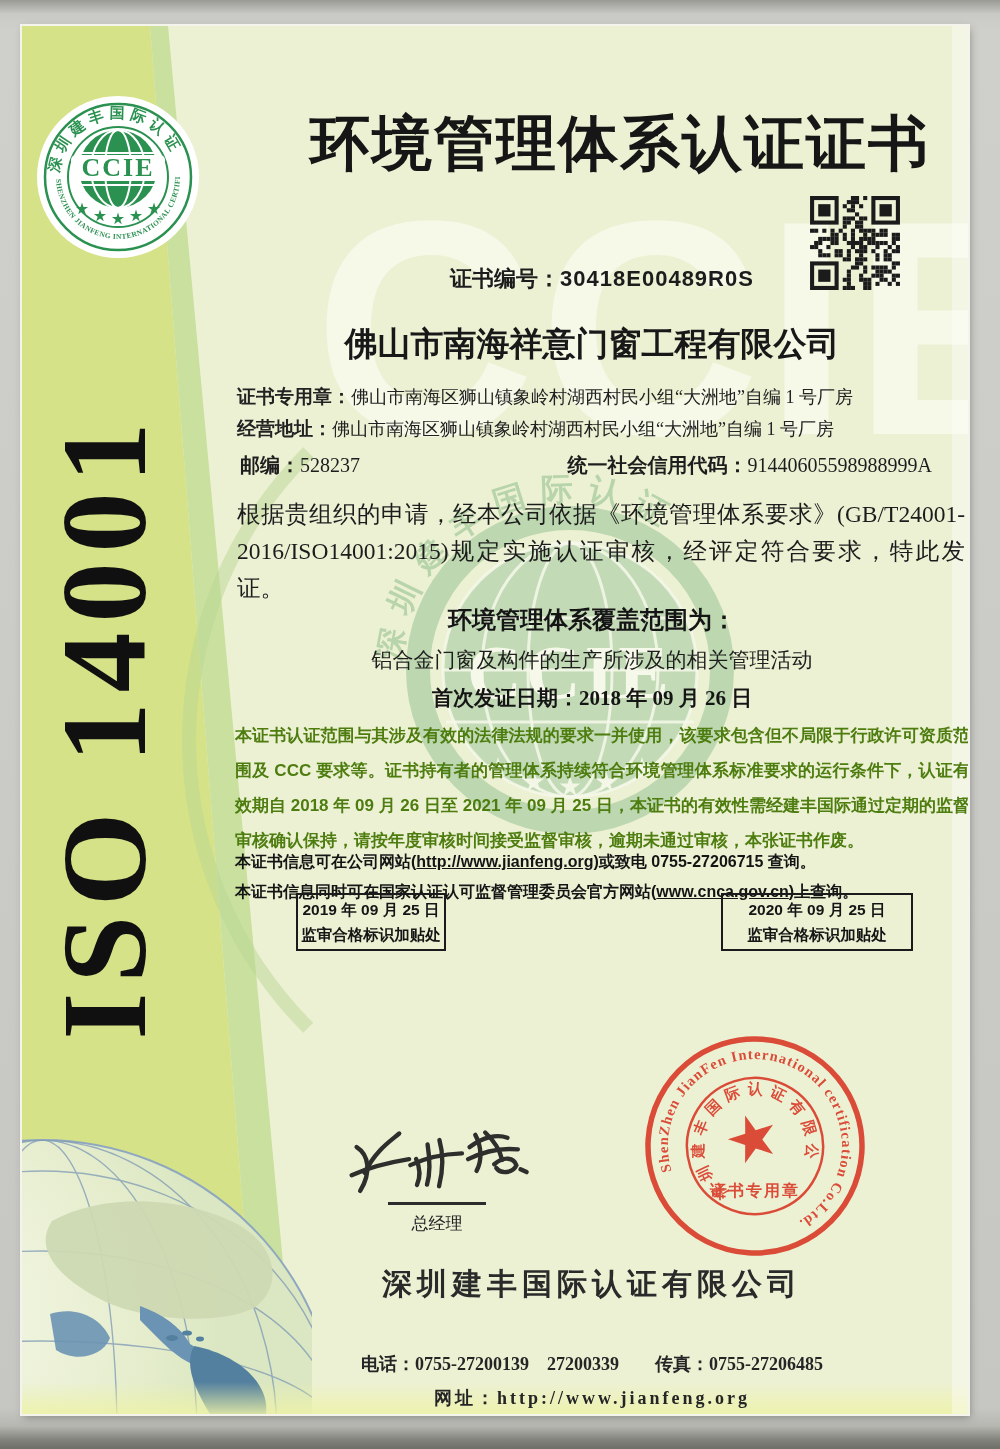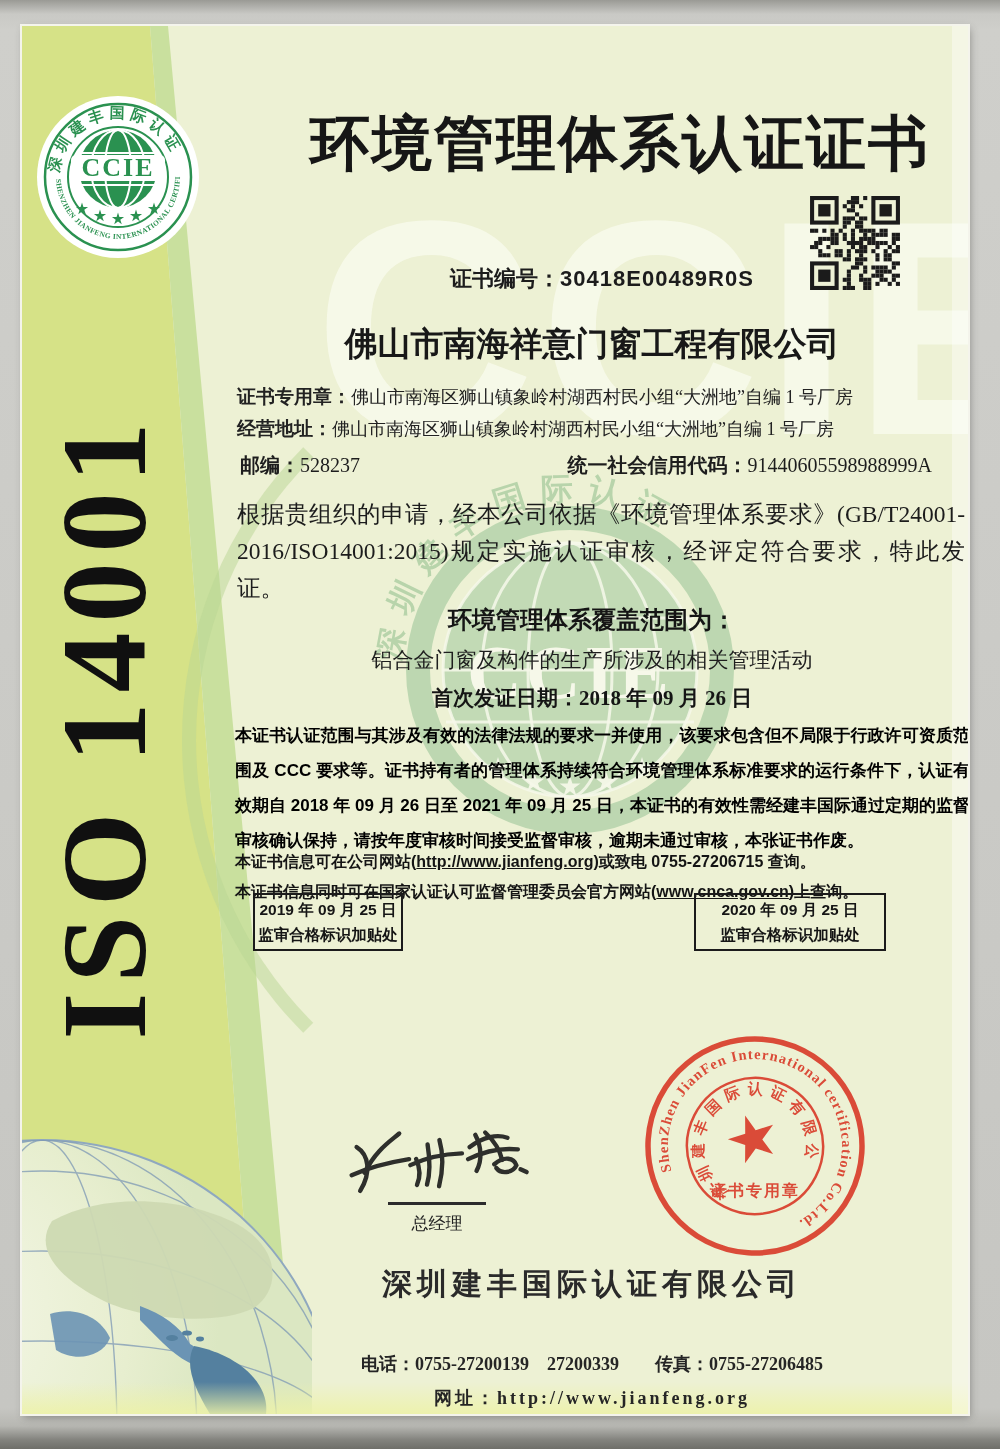--- a/index.html
+++ b/index.html
@@ -32,28 +32,28 @@
   .addr-row .lbl{font-weight:700;font-size:19px;}
   .meta-row{left:218px;top:426px;width:692px;display:flex;justify-content:space-between;
         font-size:20px;color:#1d1d1d;z-index:3;}
   .meta-row .lbl{font-weight:700;}
   .meta-row .val{font-family:"Liberation Serif",serif;}
   .grant{left:215px;top:470px;width:728px;font-size:23.5px;line-height:37px;color:#1c1c1c;
         text-align:justify;z-index:3;}
   .scope-h{left:215px;top:578px;width:710px;text-align:center;font-size:24px;font-weight:700;color:#151515;z-index:3;}
   .scope-t{left:215px;top:620px;width:710px;text-align:center;font-size:21px;color:#1e1e1e;z-index:3;}
   .first-issue{left:215px;top:658px;width:710px;text-align:center;font-size:21px;font-weight:700;color:#151515;z-index:3;}
-  .terms{left:213px;top:692px;width:735px;font-size:17px;line-height:35px;color:#000000;
+  .terms{left:213px;top:692px;width:735px;font-size:17px;line-height:35px;color:#4d7c0f;
         font-family:"Liberation Sans",sans-serif;font-weight:600;text-align:justify;z-index:3;}
   .info-line{left:213px;width:735px;font-size:16px;color:#141414;z-index:3;
         font-family:"Liberation Sans",sans-serif;font-weight:600;white-space:nowrap;}
   .info-line .link{text-decoration:underline;font-weight:700;}
   .audit-box{top:867px;height:54px;border:2px solid #1b1b1b;display:flex;flex-direction:column;
         justify-content:center;align-items:center;font-size:15.5px;line-height:25px;font-weight:700;
-        color:#151515;z-index:3;font-family:"Liberation Sans",sans-serif;}
+        color:#151515;z-index:3;font-family:"Liberation Sans",sans-serif;margin-left:43px;}
   .sig-line{left:366px;top:1176px;width:98px;height:3px;background:#2c2c2c;z-index:3;}
   .sig-role{left:356px;top:1186px;width:118px;text-align:center;font-size:17px;color:#222;z-index:3;}
   .issuer-name{left:215px;top:1238px;width:710px;text-align:center;font-size:30px;font-weight:700;
         letter-spacing:5px;color:#2a2a2a;z-index:3;font-family:"Liberation Sans",sans-serif;}
   .issuer-line{left:215px;width:710px;text-align:center;font-size:18px;font-weight:700;color:#252525;z-index:3;white-space:nowrap;}
   .issuer-web{letter-spacing:3px;}
   .bottom-tint{left:0;top:1356px;width:946px;height:32px;background:linear-gradient(180deg,rgba(238,243,170,0) 0,rgba(237,242,166,.85) 100%);z-index:2;}
   .right-light{right:0;top:0;width:16px;height:1388px;background:rgba(255,255,255,.4);z-index:2;}
   svg text{font-family:"Liberation Serif",serif;}
 </style>
@@ -363,21 +363,21 @@
     <span>本证书信息可在公司网站(</span><span class="link">http://www.jianfeng.org</span><span>)或致电 0755-27206715 查询。</span>
   </div>
   <div class="abs info-line" style="top:856px;">
     <span>本证书信息同时可在国家认证认可监督管理委员会官方网站(</span><span class="link">www.cnca.gov.cn</span><span>)上查询。</span>
   </div>
 
   <div class="abs audit-box" style="left:231px;width:146px;">
     <span>2019 年 09 月 25 日</span>
     <span>监审合格标识加贴处</span>
   </div>
-  <div class="abs audit-box" style="left:672px;width:188px;text-align:center;">
+  <div class="abs audit-box" style="left:656px;width:188px;text-align:center;">
     <span>2020 年 09 月 25 日</span>
     <span>监审合格标识加贴处</span>
   </div>
 
   <svg class="abs" style="left:326px;top:1088px;z-index:3;transform:rotate(-2deg);" width="190" height="84" viewBox="0 0 190 84">
     <g fill="none" stroke="#2e2f2c" stroke-width="4.4" stroke-linecap="round">
       <path d="M16,56 C28,34 42,26 52,18"></path>
       <path d="M9,30 C21,38 23,56 11,74"></path>
       <path d="M3,58 C23,50 45,46 61,44"></path>
       <path d="M68,44 C72,54 72,62 68,70"></path>

